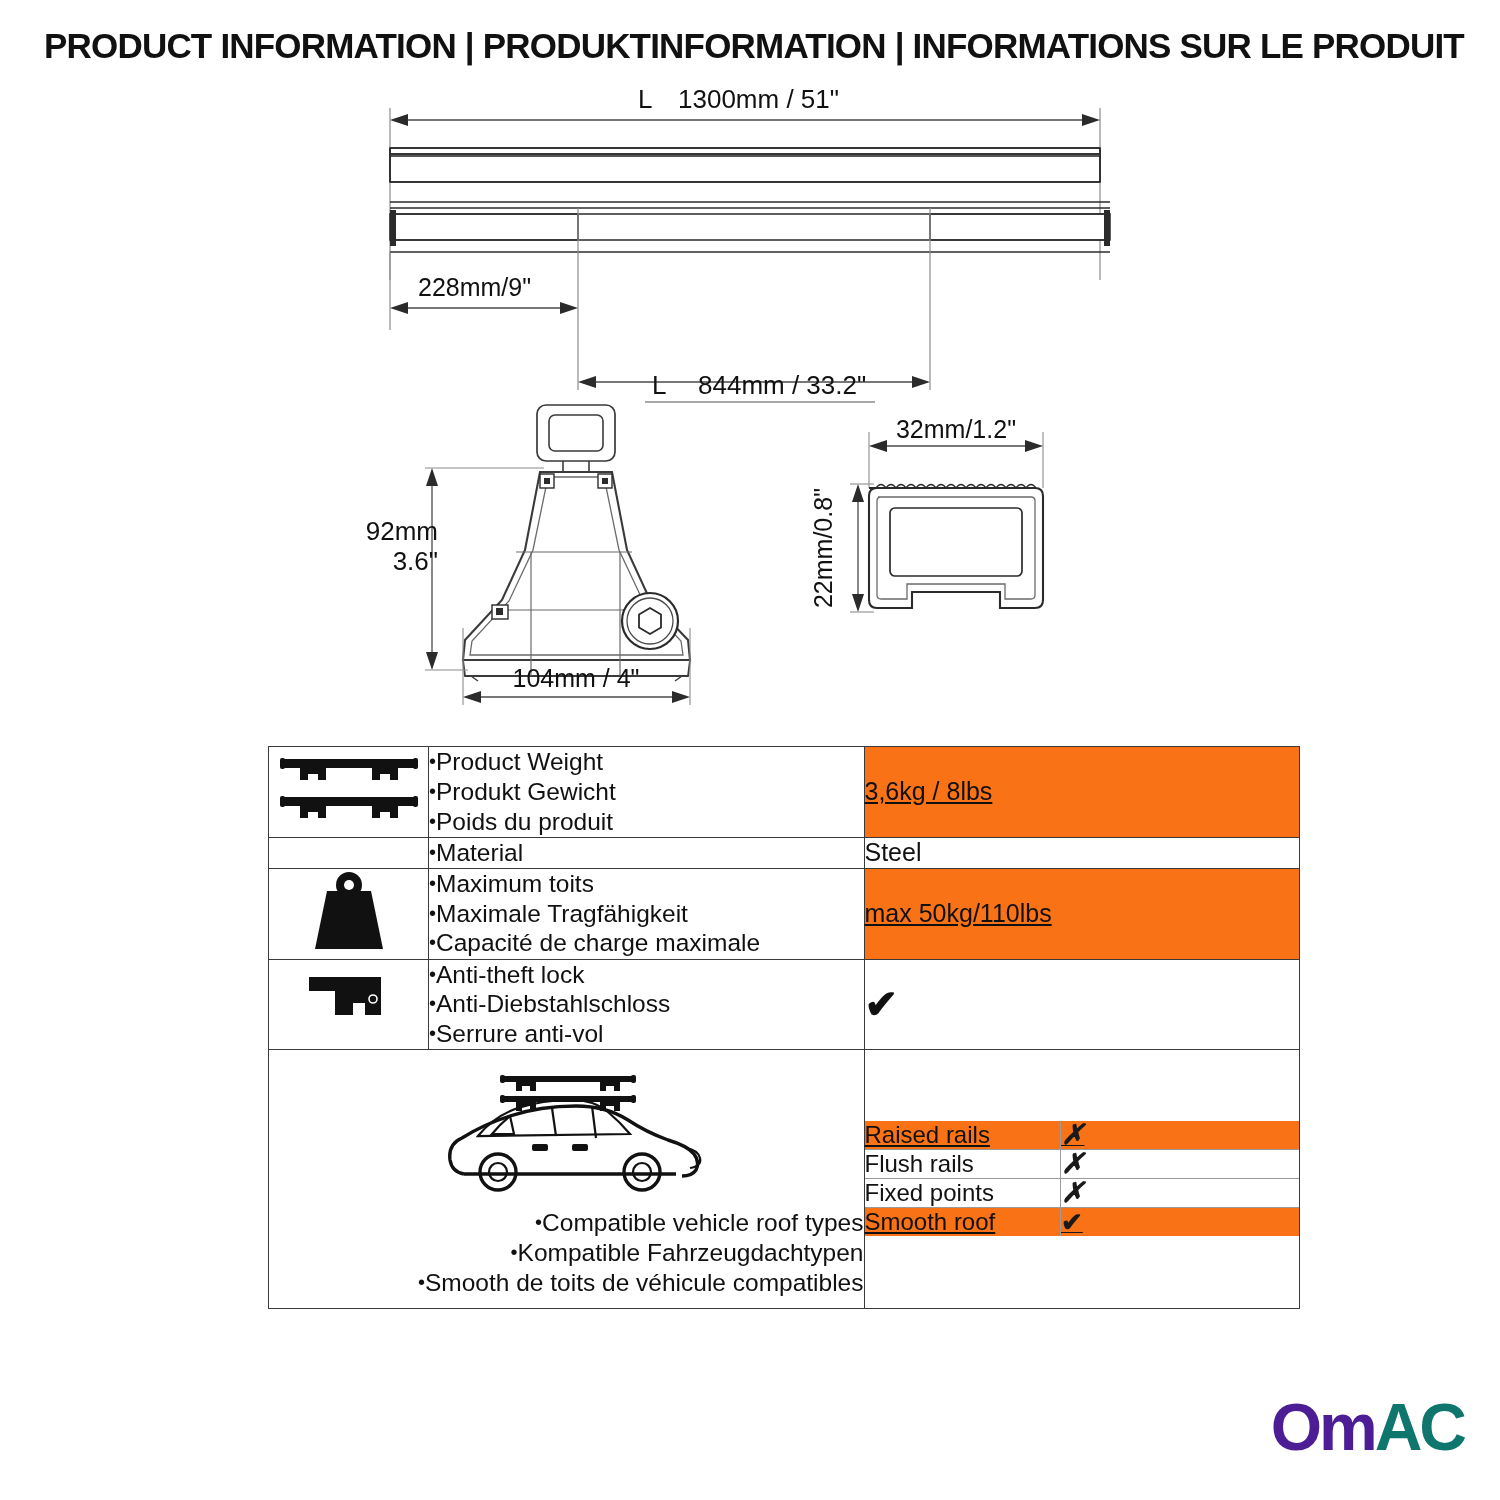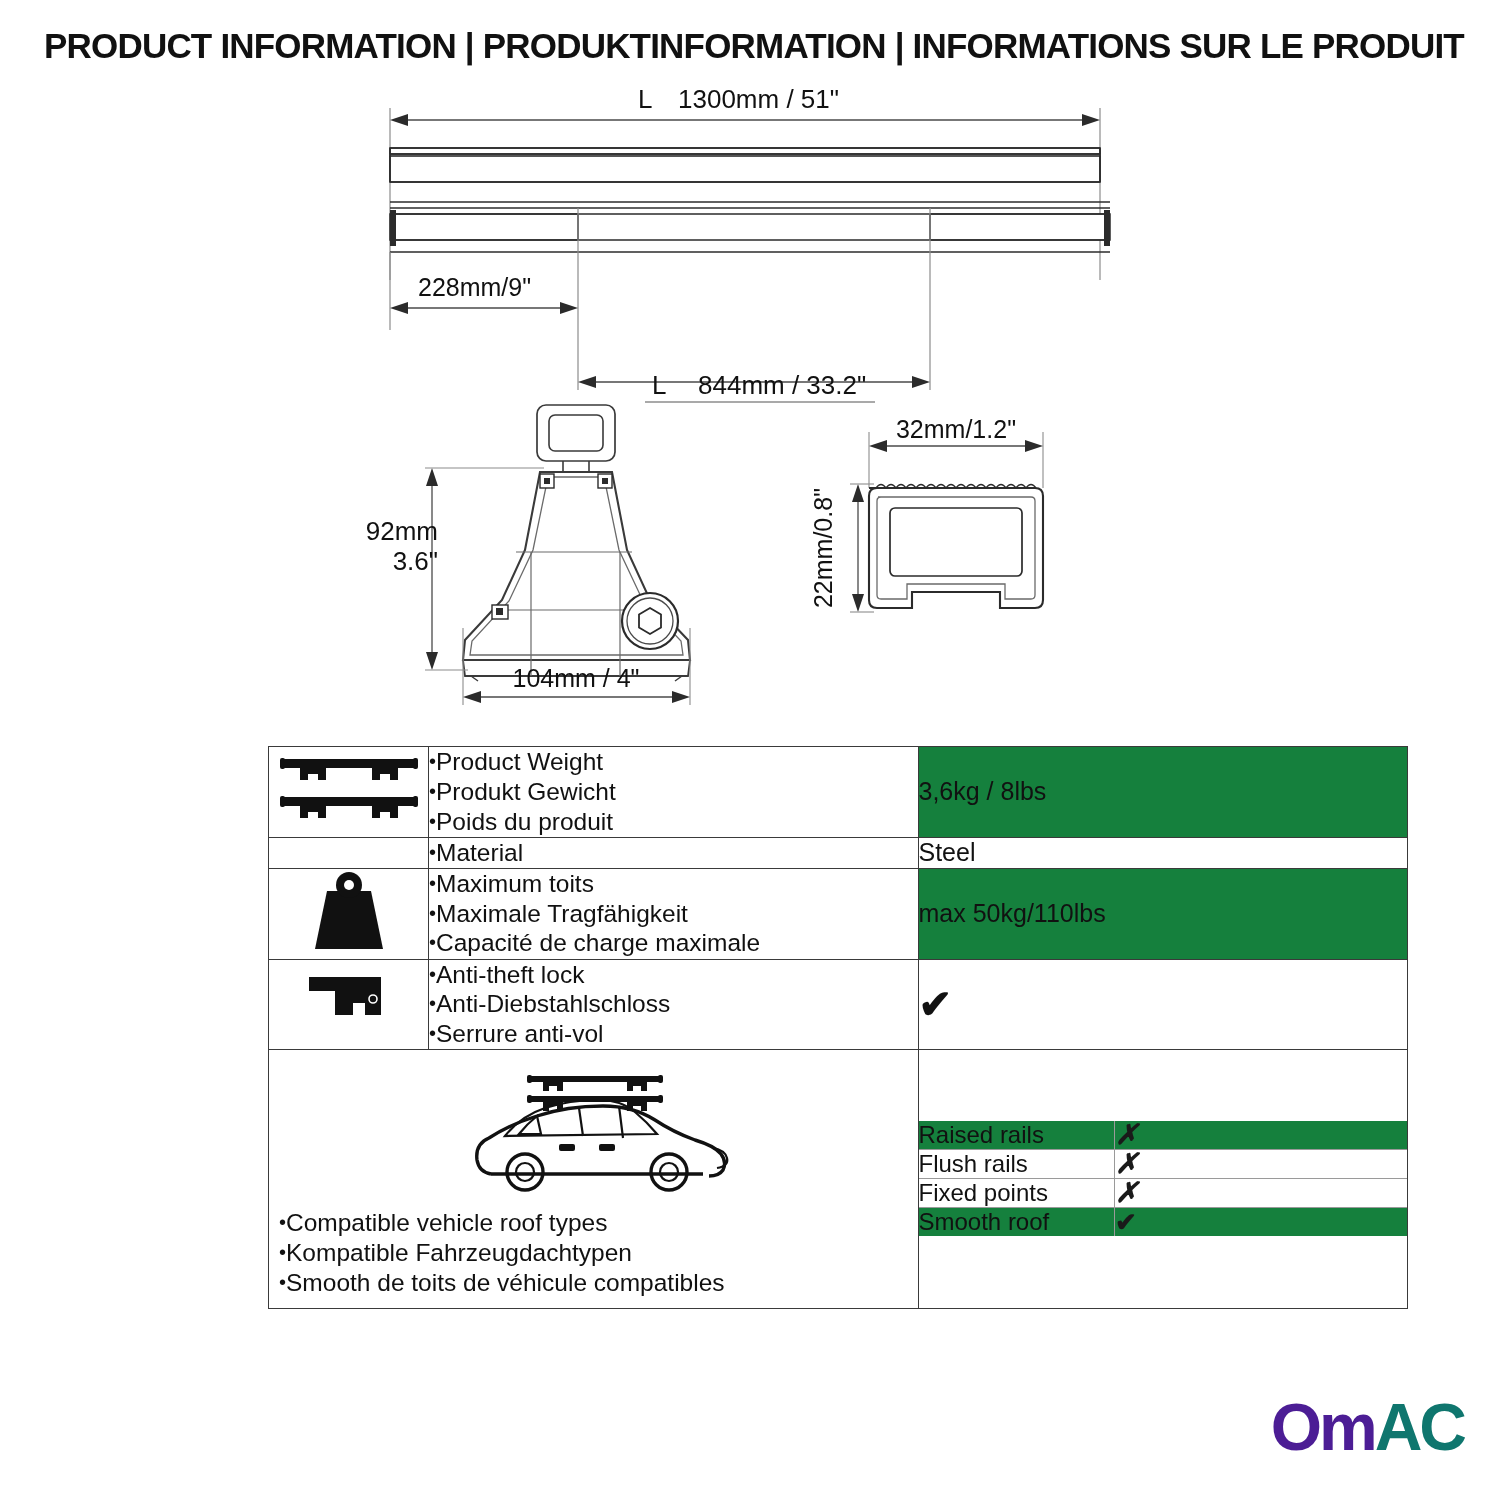--- a/index.html
+++ b/index.html
@@ -25,30 +25,30 @@
   }
 
   
   #drawings { position: absolute; left: 0; top: 80px; width: 1500px; height: 660px; }
   #drawings svg { display: block; }
 
   
   #spec-table {
     position: absolute;
     left: 268px; top: 746px;
-    width: 1140px;
+    width: 1032px;
     border-collapse: collapse;
     table-layout: fixed;
   }
   #spec-table td {
     border: 1.6px solid #3a3a3a;
     vertical-align: middle;
     padding: 0;
   }
-  .shaded { background: #15803d; }
+  .shaded { background: #f97316; text-decoration: underline; }
   .icon-cell { width: 160px; text-align: center; padding: 6px 0; }
   .label-cell { padding: 6px 10px 6px 4px; }
   .value-cell { padding: 6px 0 6px 24px; font-size: 25px; color: #111; }
   .bullets { font-size: 24.5px; line-height: 1.22; color: #111; }
   .bullets div { white-space: nowrap; }
   .bullets div.wrap { white-space: normal; }
   .bullet-dot { font-size: 20px; vertical-align: 2px; }
 
   .mark-check { font-size: 40px; font-weight: bold; line-height: 1; }
   .mark-cross { font-size: 28px; font-weight: bold; line-height: 1; font-style: italic; }
@@ -57,21 +57,21 @@
   .sub-value { padding: 18px 0 18px 22px; }
   #roof-sub { width: 100%; border-collapse: collapse; table-layout: fixed; }
   #roof-sub td { border: 1.4px solid #9a9a9a; }
   #roof-sub tr td:first-child { border-left: none; }
   #roof-sub tr td:last-child { border-right: none; }
   #roof-sub tr:first-child td { border-top: none; }
   #roof-sub tr:last-child td { border-bottom: none; }
   .roof-left-col { width: 196px; }
   .roof-compat-cell { padding: 0; vertical-align: top; }
 
-  .compat-block { padding: 12px 0 10px 10px; }
+  .compat-block { padding: 12px 0 10px 10px; text-align: right; }
   .compat-icon { text-align: center; padding-bottom: 6px; }
 
   
   #logo {
     position: absolute;
     right: 36px; bottom: 40px;
     font-size: 66px; font-weight: bold;
     letter-spacing: -3px;
     line-height: 1;
   }

